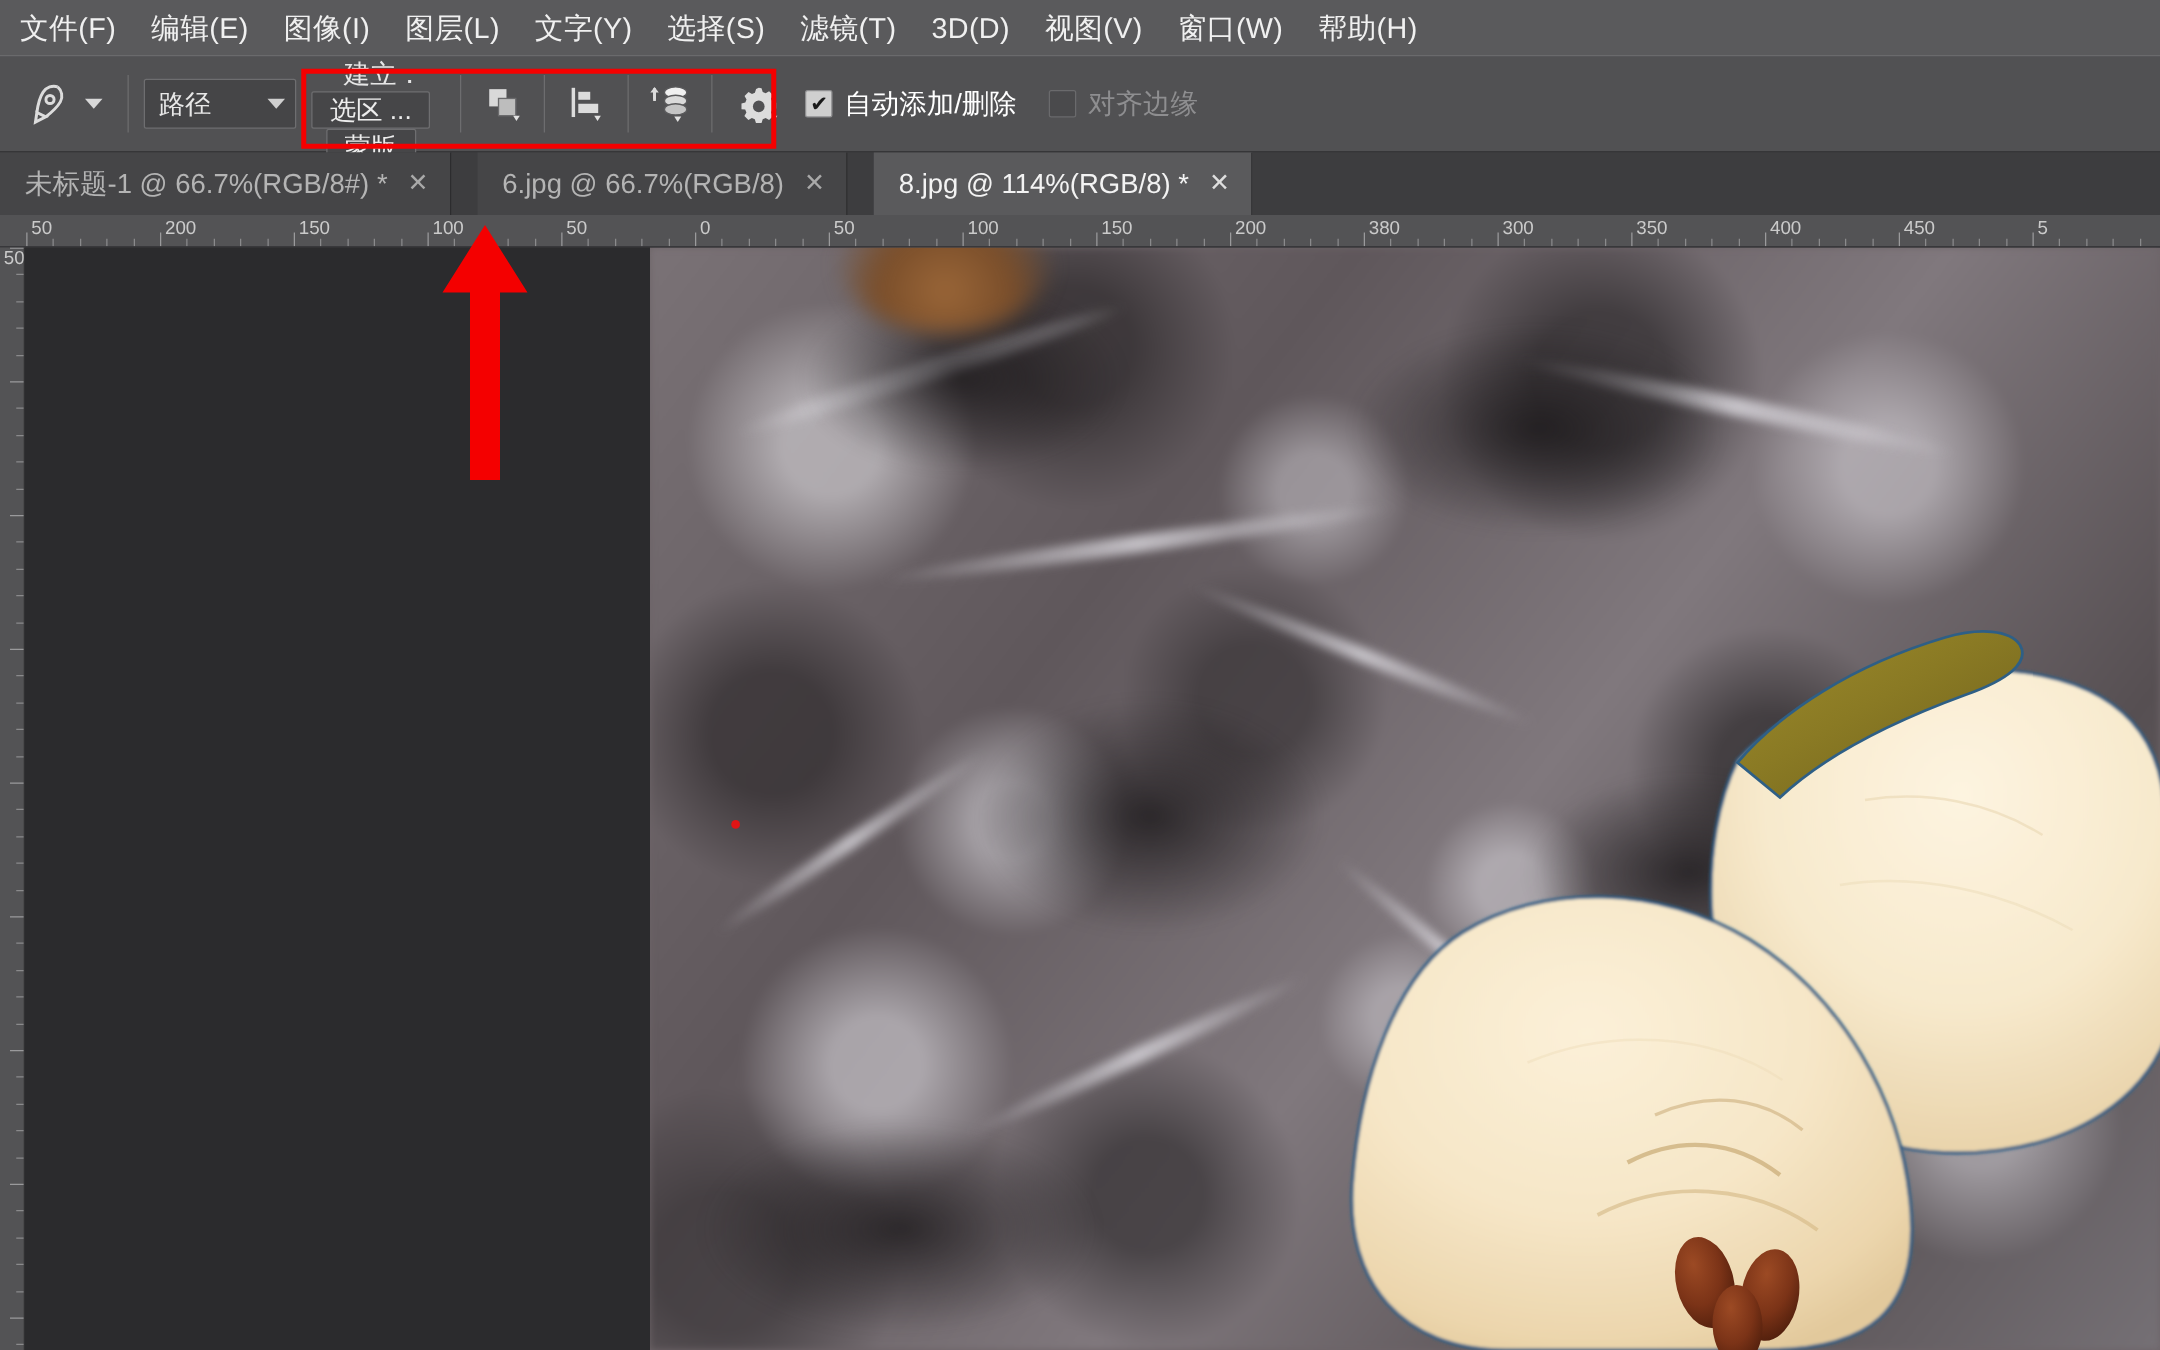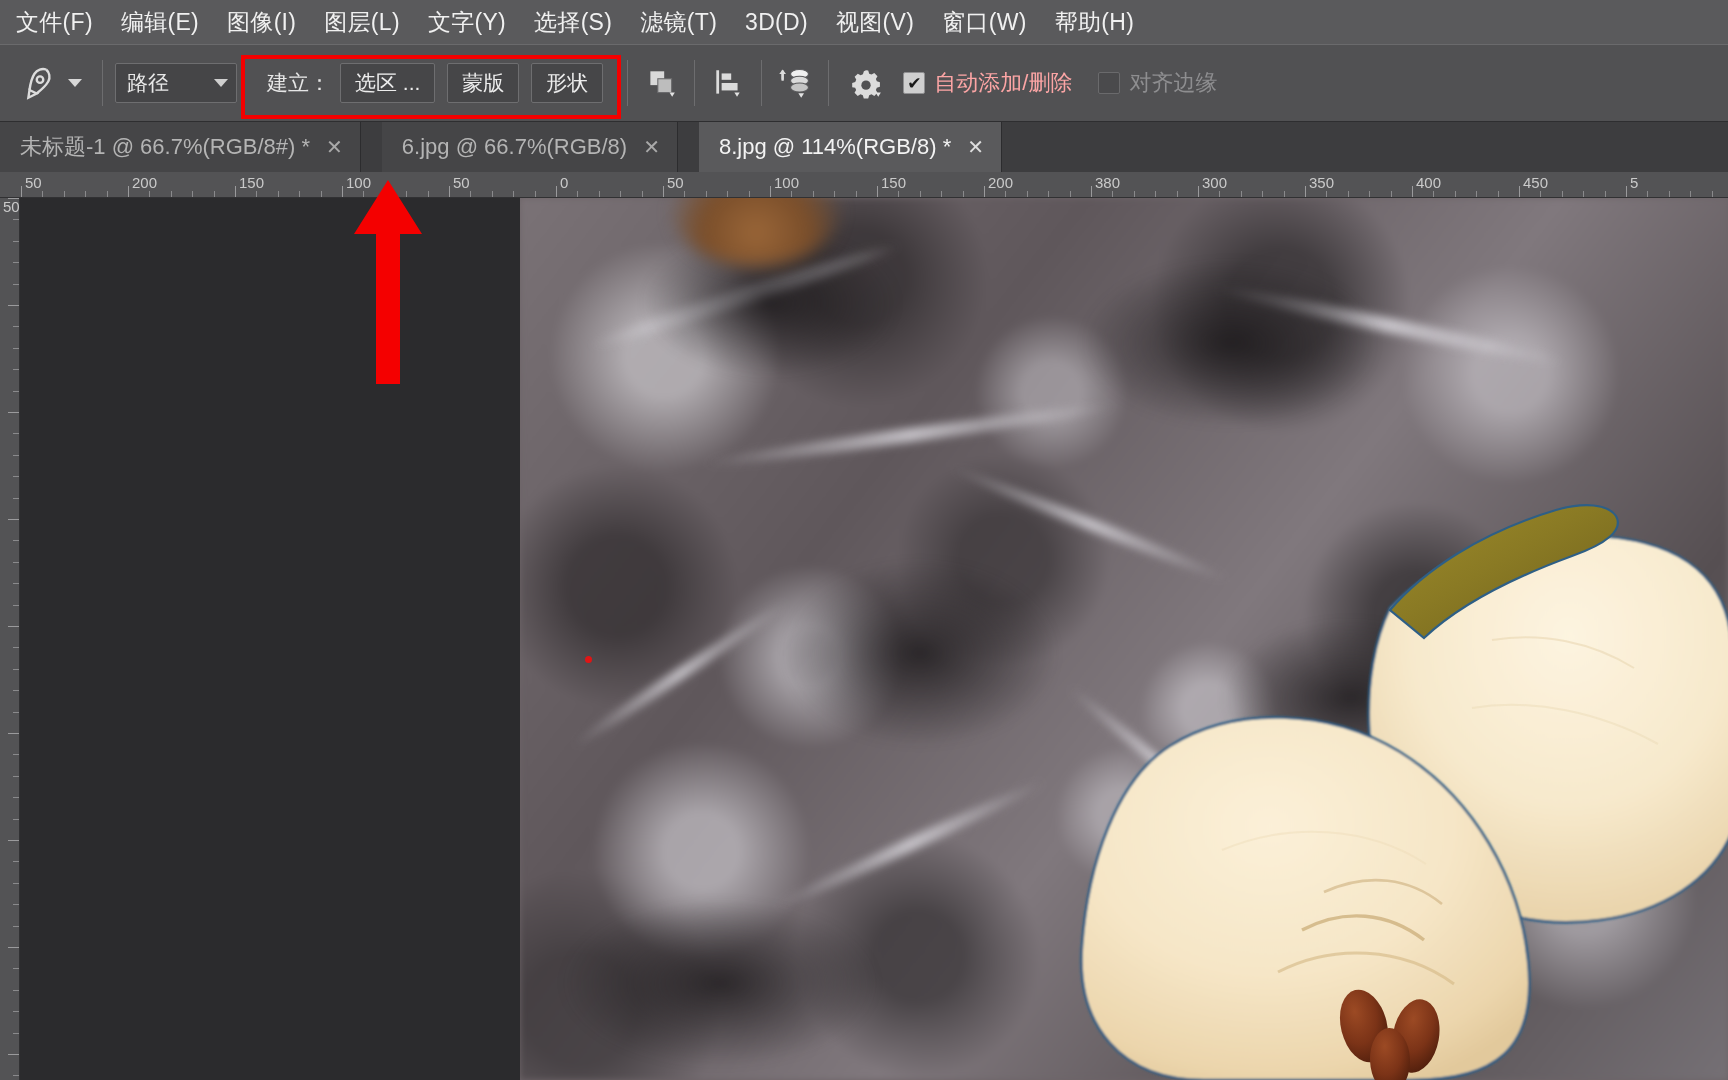--- a/index.html
+++ b/index.html
@@ -107,21 +107,21 @@
   .chk-row { display: flex; align-items: center; gap: 9px; margin-left: 10px; }
   .chk {
     width: 22px; height: 22px;
     border: 1px solid #8f8f91;
     background: #cfcfcf;
     border-radius: 2px;
     display: flex; align-items: center; justify-content: center;
     color: #1a1a1a; font-size: 17px; line-height: 1;
   }
   .chk.off { background: #4a4a4c; border-color: #6a6a6c; color: transparent; }
-  .chk-label { color: #fca5a5; font-size: 22px; white-space: nowrap; }
+  .chk-label { color: #ffffff; font-size: 22px; white-space: nowrap; }
   .chk-label.dim { color: #8e8e90; }
 
   
   .tabbar {
     position: absolute; left: 0; top: 122px; width: 1728px; height: 50px;
     background: #3d3d3f;
     display: flex; align-items: stretch; gap: 21px;
   }
   .doc-tab {
     display: flex; align-items: center;
@@ -274,21 +274,21 @@
       <span class="caret-sm"></span>
     </div>
 
     <div class="vsep"></div>
 
     <div class="select-box">
       <span>路径</span>
       <span class="chev"></span>
     </div>
 
-    <div class="opt-group" style="margin-left:12px;">
+    <div class="opt-group" style="margin-left:12px;flex-direction:column;">
       <span class="make-label">建立：</span>
       <div class="opt-btn">选区 ...</div>
       <div class="opt-btn">蒙版</div>
       <div class="opt-btn">形状</div>
     </div>
 
     <div class="vsep" style="margin-left:12px;"></div>
 
     <div class="icon-btn">
       <svg width="34" height="34" viewBox="0 0 32 32">

